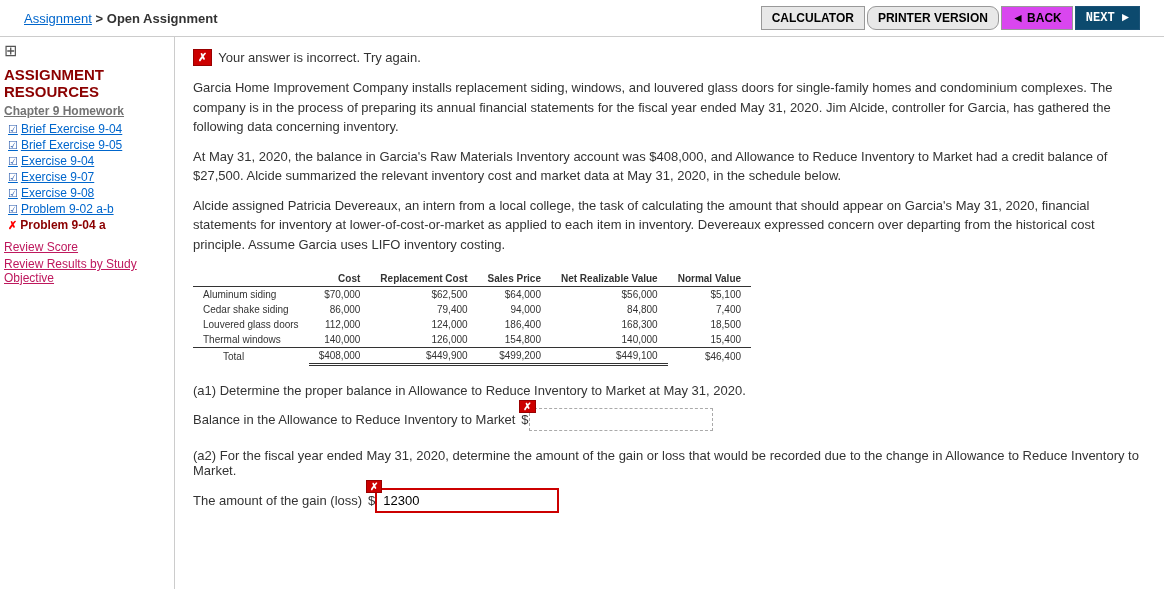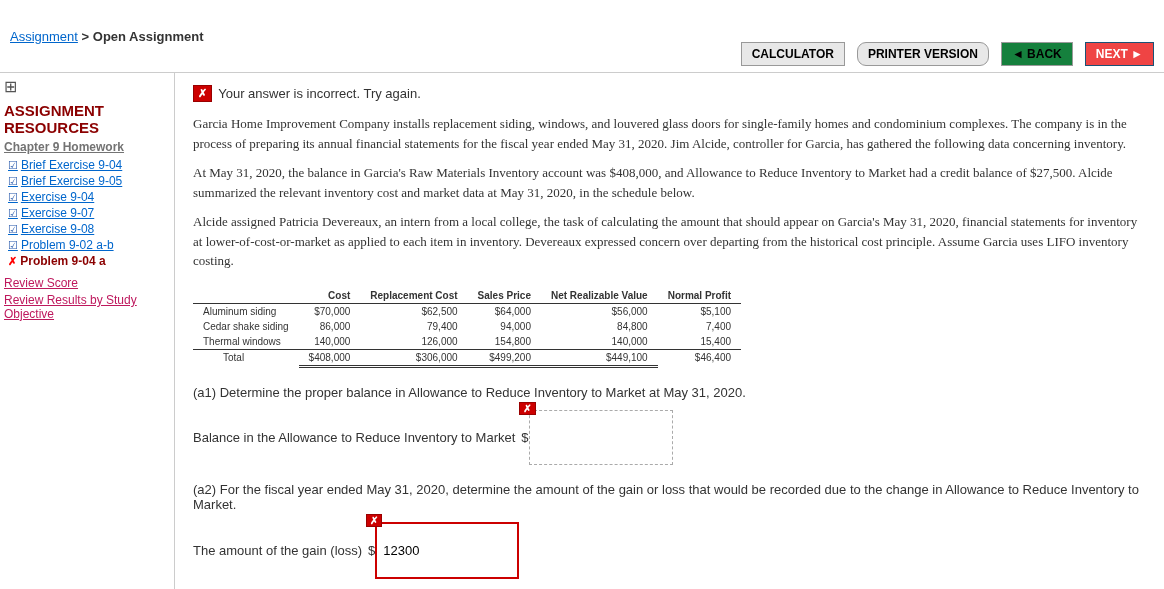--- a/index.html
+++ b/index.html
@@ -2,40 +2,40 @@
 <html><head>
   <meta charset="utf-8">
   <style>
     * { box-sizing: border-box; margin: 0; padding: 0; }
     body { font-family: Arial, sans-serif; font-size: 13px; color: #333; background: #fff; }
 
     .top-bar {
       display: flex;
       align-items: center;
       justify-content: space-between;
-      padding: 6px 10px;
+      padding: 6px 24px;
       border-bottom: 1px solid #ccc;
       background: #fff;
     }
     .breadcrumb { font-size: 13px; }
     .breadcrumb a { color: #0066cc; text-decoration: underline; cursor: pointer; }
     .breadcrumb span { font-weight: bold; }
 
-    .top-buttons { display: flex; gap: 12px; align-items: center; margin-top: 36px; }
+    .top-buttons { display: flex; gap: 2px; align-items: center; }
     .btn-calc, .btn-printer, .btn-back, .btn-next {
       padding: 4px 10px;
       font-size: 12px;
       border: 1px solid #999;
       cursor: pointer;
       font-weight: bold;
     }
     .btn-calc { background: #e8e8e8; }
     .btn-printer { background: #e8e8e8; border-radius: 9px; }
-    .btn-back { background: #15803d; }
-    .btn-next { background: #ef4444; color: #fff; border-color: #1a5276; }
+    .btn-back { background: #d946ef; }
+    .btn-next { background: #0c4a6e; color: #fff; border-color: #1a5276; font-family: Liberation Mono, monospace; }
 
     .main-layout { display: flex; height: calc(100vh - 36px); }
 
     .sidebar {
       width: 175px;
       min-width: 175px;
       border-right: 1px solid #ccc;
       padding: 4px;
       overflow-y: auto;
       background: #fff;
@@ -81,21 +81,21 @@
     }
     .error-x {
       background: #cc0000;
       color: #fff;
       font-weight: bold;
       font-size: 11px;
       padding: 1px 4px;
       border: 1px solid #990000;
     }
 
-    .passage { font-size: 13px; line-height: 1.5; margin-bottom: 10px; font-family: Liberation Serif, serif; }
+    .passage { font-size: 13px; line-height: 1.5; margin-bottom: 10px; }
 
     .inv-table {
       border-collapse: collapse;
       margin: 17px 0;
       font-size: 10px;
       width: auto;
     }
     .inv-table th {
       text-align: right;
       padding: 2px 10px;
@@ -143,23 +143,23 @@
       background: #cc0000;
       color: #fff;
       font-weight: bold;
       font-size: 10px;
       padding: 0 3px;
       border: 1px solid #990000;
       z-index: 1;
     }
     .answer-input {
       border: 1px solid #aaa;
-      padding: 19px 6px;
+      padding: 3px 6px;
       font-size: 13px;
-      width: 144px;
+      width: 184px;
       background: #fff;
     }
     .answer-input.dotted {
       border: 1px dashed #aaa;
       background: #fff;
       color: transparent;
     }
     .answer-input.has-error {
       border: 2px solid #cc0000;
     }
@@ -238,52 +238,60 @@
     <p class="passage">Alcide assigned Patricia Devereaux, an intern from a local college, the task of calculating the amount that should appear on Garcia's May 31, 2020, financial statements for inventory at lower-of-cost-or-market as applied to each item in inventory. Devereaux expressed concern over departing from the historical cost principle. Assume Garcia uses LIFO inventory costing.</p>
 
     <table class="inv-table">
       <thead>
         <tr>
           <th></th>
           <th>Cost</th>
           <th>Replacement Cost</th>
           <th>Sales Price</th>
           <th>Net Realizable Value</th>
-          <th>Normal Profit</th>
+          <th>Normal Value</th>
         </tr>
       </thead>
       <tbody id="inv-tbody">
       <tr>
             <td>Aluminum siding</td>
             <td>$70,000</td>
             <td>$62,500</td>
             <td>$64,000</td>
             <td>$56,000</td>
             <td>$5,100</td>
           </tr>
           <tr>
             <td>Cedar shake siding</td>
             <td>86,000</td>
             <td>79,400</td>
             <td>94,000</td>
             <td>84,800</td>
             <td>7,400</td>
           </tr>
           <tr>
+            <td>Louvered glass doors</td>
+            <td>112,000</td>
+            <td>124,000</td>
+            <td>186,400</td>
+            <td>168,300</td>
+            <td>18,500</td>
+          </tr>
+          <tr>
             <td>Thermal windows</td>
             <td>140,000</td>
             <td>126,000</td>
             <td>154,800</td>
             <td>140,000</td>
             <td>15,400</td>
           </tr>
           <tr class="total-row">
             <td style="padding-left: 30px;">Total</td>
             <td>$408,000</td>
-            <td>$306,000</td>
+            <td>$449,900</td>
             <td>$499,200</td>
             <td>$449,100</td>
             <td>$46,400</td>
           </tr>
         </tbody>
     </table>
 
     <div class="question-section">
       <p>(a1) Determine the proper balance in Allowance to Reduce Inventory to Market at May 31, 2020.</p>
       <div class="input-row">

